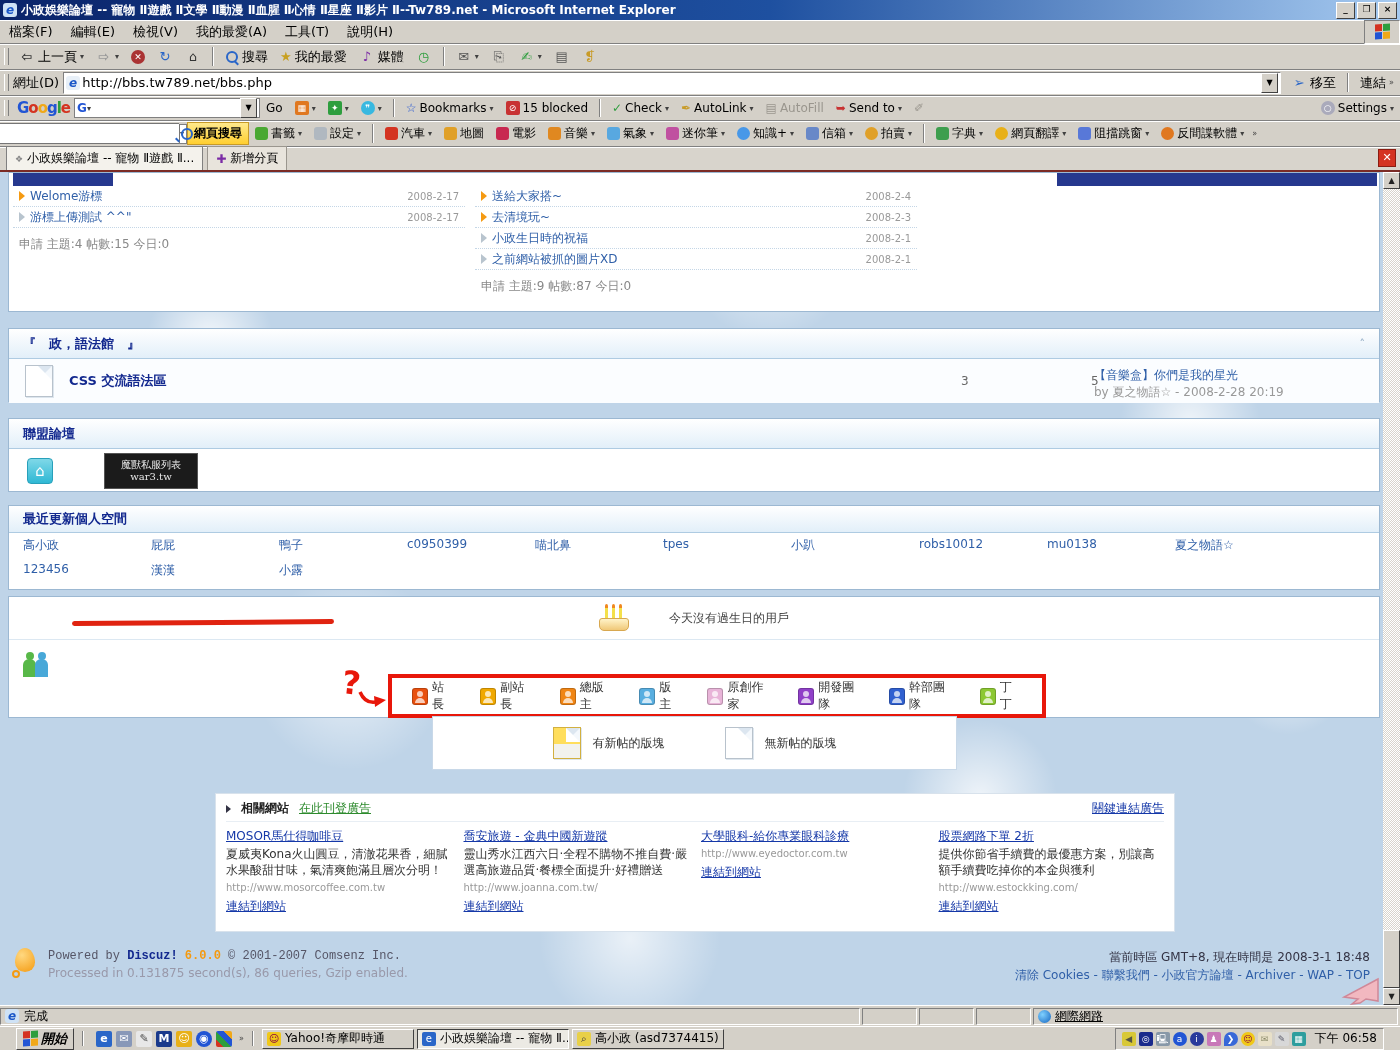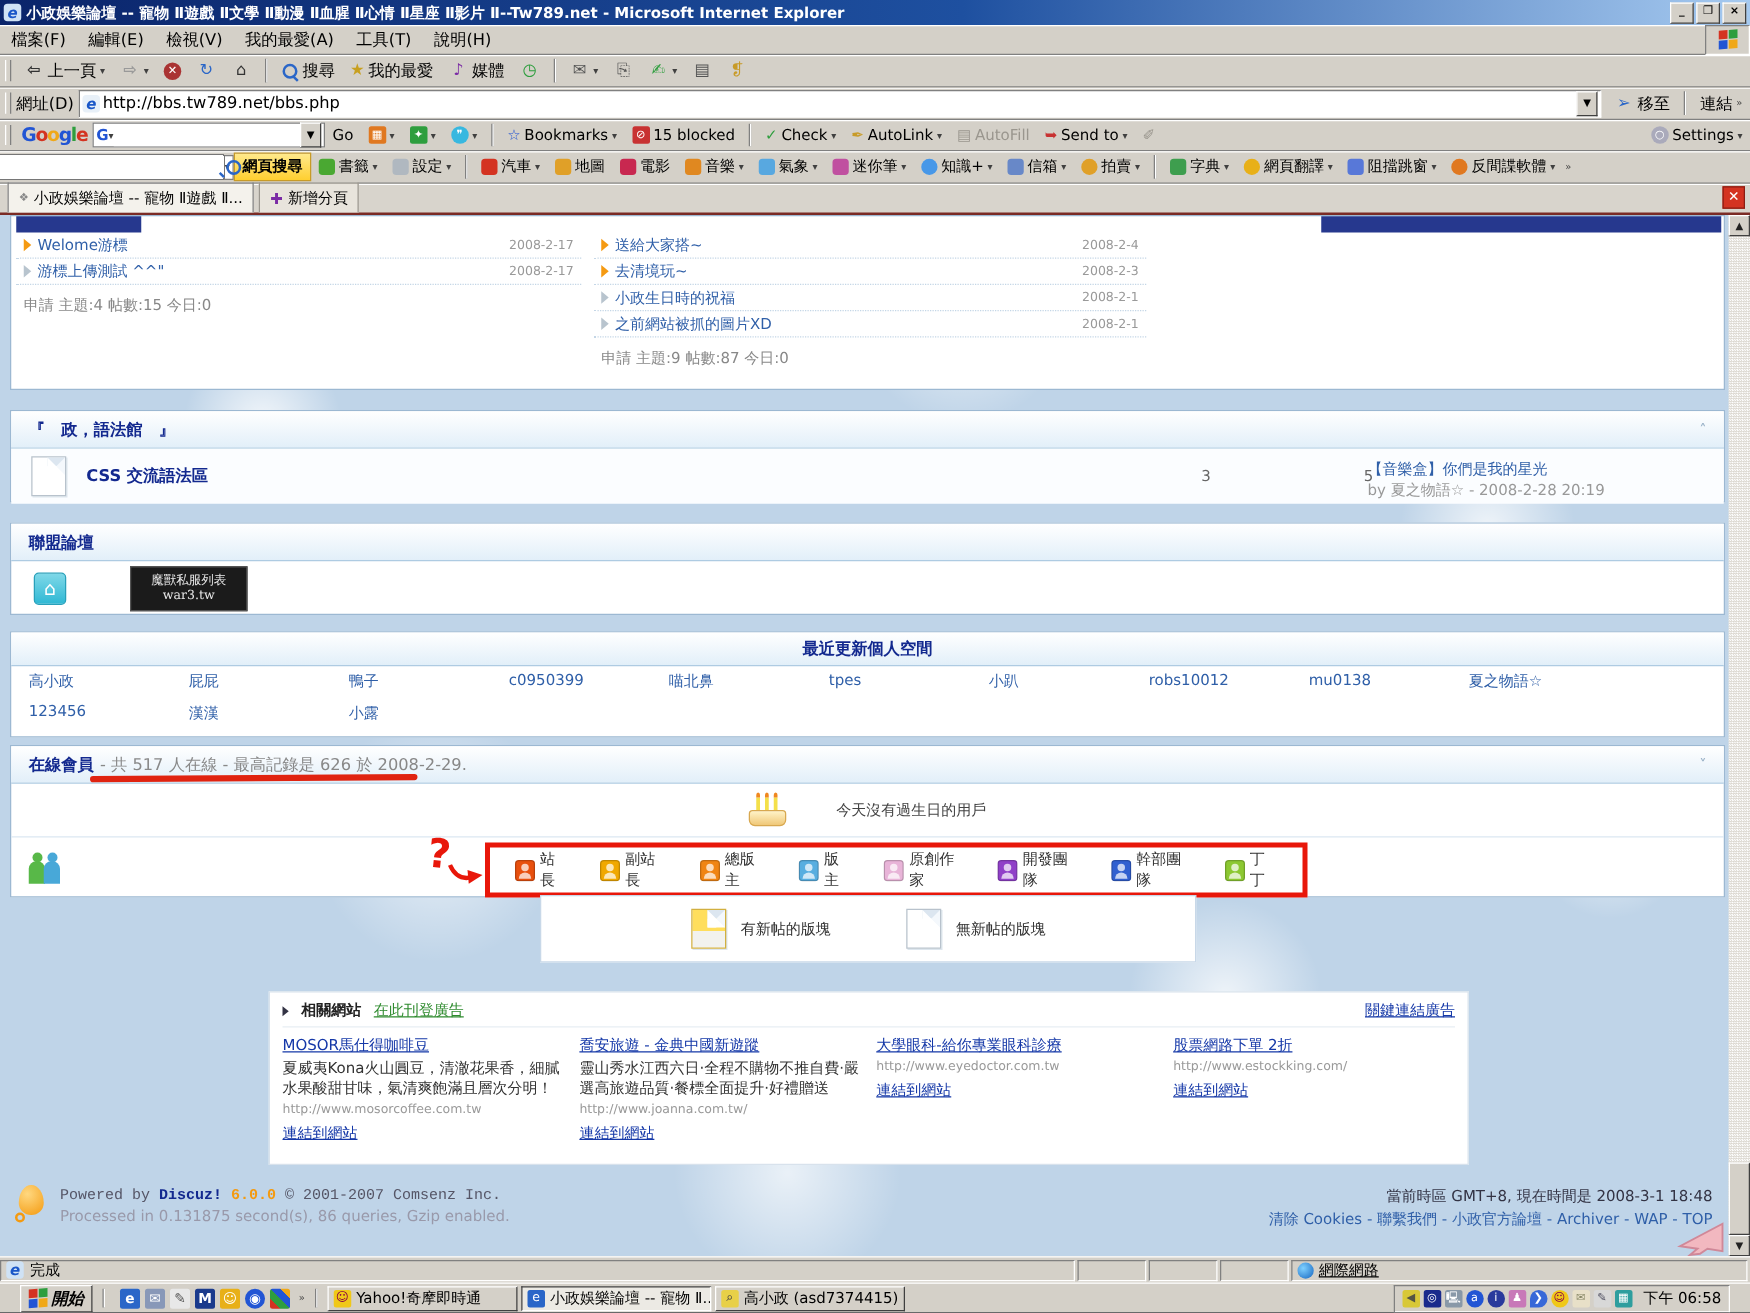--- a/index.html
+++ b/index.html
@@ -506,21 +506,21 @@
       <div style="display:flex;align-items:center;gap:26px;height:43px;padding:0 18px;">
         <span class="home-ico">⌂</span>
         <span class="banner">
           <span>魔獸私服列表</span>
           <span>war3.tw</span>
         </span>
       </div>
     </div>
 
     <div class="box" style="left:8px;top:333px;width:1372px;height:85px;">
-      <div class="box-header" style="height:26px;justify-content:center;">
+      <div class="box-header" style="height:26px;">
         <span>最近更新個人空間</span>
       </div>
       <div class="names-row">
         <span>高小政</span>
         <span>屁屁</span>
         <span>鴨子</span>
         <span>c0950399</span>
         <span>喵北鼻</span>
         <span>tpes</span>
         <span>小趴</span>
@@ -529,25 +529,20 @@
         <span>夏之物語☆</span>
       </div>
       <div class="names-row">
         <span>123456</span>
         <span>漢漢</span>
         <span>小露</span>
       </div>
     </div>
 
     <div class="box" style="left:8px;top:424px;width:1372px;height:122px;">
-      <div class="box-header">
-        <span>在線會員</span>
-        <span class="online-stats">- 共 517 人在線 - 最高記錄是 626 於 2008-2-29.</span>
-        <span class="chev">˅</span>
-      </div>
       <div class="birth-row">
         <span class="cake">
             <i class="c1"></i>
             <i class="c2"></i>
             <i class="c3"></i>
             <i class="base"></i>
           </span>
         <span>今天沒有過生日的用戶</span>
       </div>
       <div class="legend-row">
@@ -632,20 +627,21 @@
           <div class="aurl">http://www.joanna.com.tw/</div>
           <a class="alink">連結到網站</a>
         </div>
         <div class="ad">
           <a class="atitle">大學眼科-給你專業眼科診療</a>
           <div class="aurl">http://www.eyedoctor.com.tw</div>
           <a class="alink">連結到網站</a>
         </div>
         <div class="ad">
           <a class="atitle">股票網路下單 2折</a>
+          <span class="adesc">提供你節省手續費的最優惠方案，別讓高額手續費吃掉你的本金與獲利</span>
           <div class="aurl">http://www.estockking.com/</div>
           <a class="alink">連結到網站</a>
         </div>
       </div>
     </div>
 
     <div class="footer-left">
       <span class="dz-logo">
           <span class="ball"></span>
           <span class="dot"></span>

